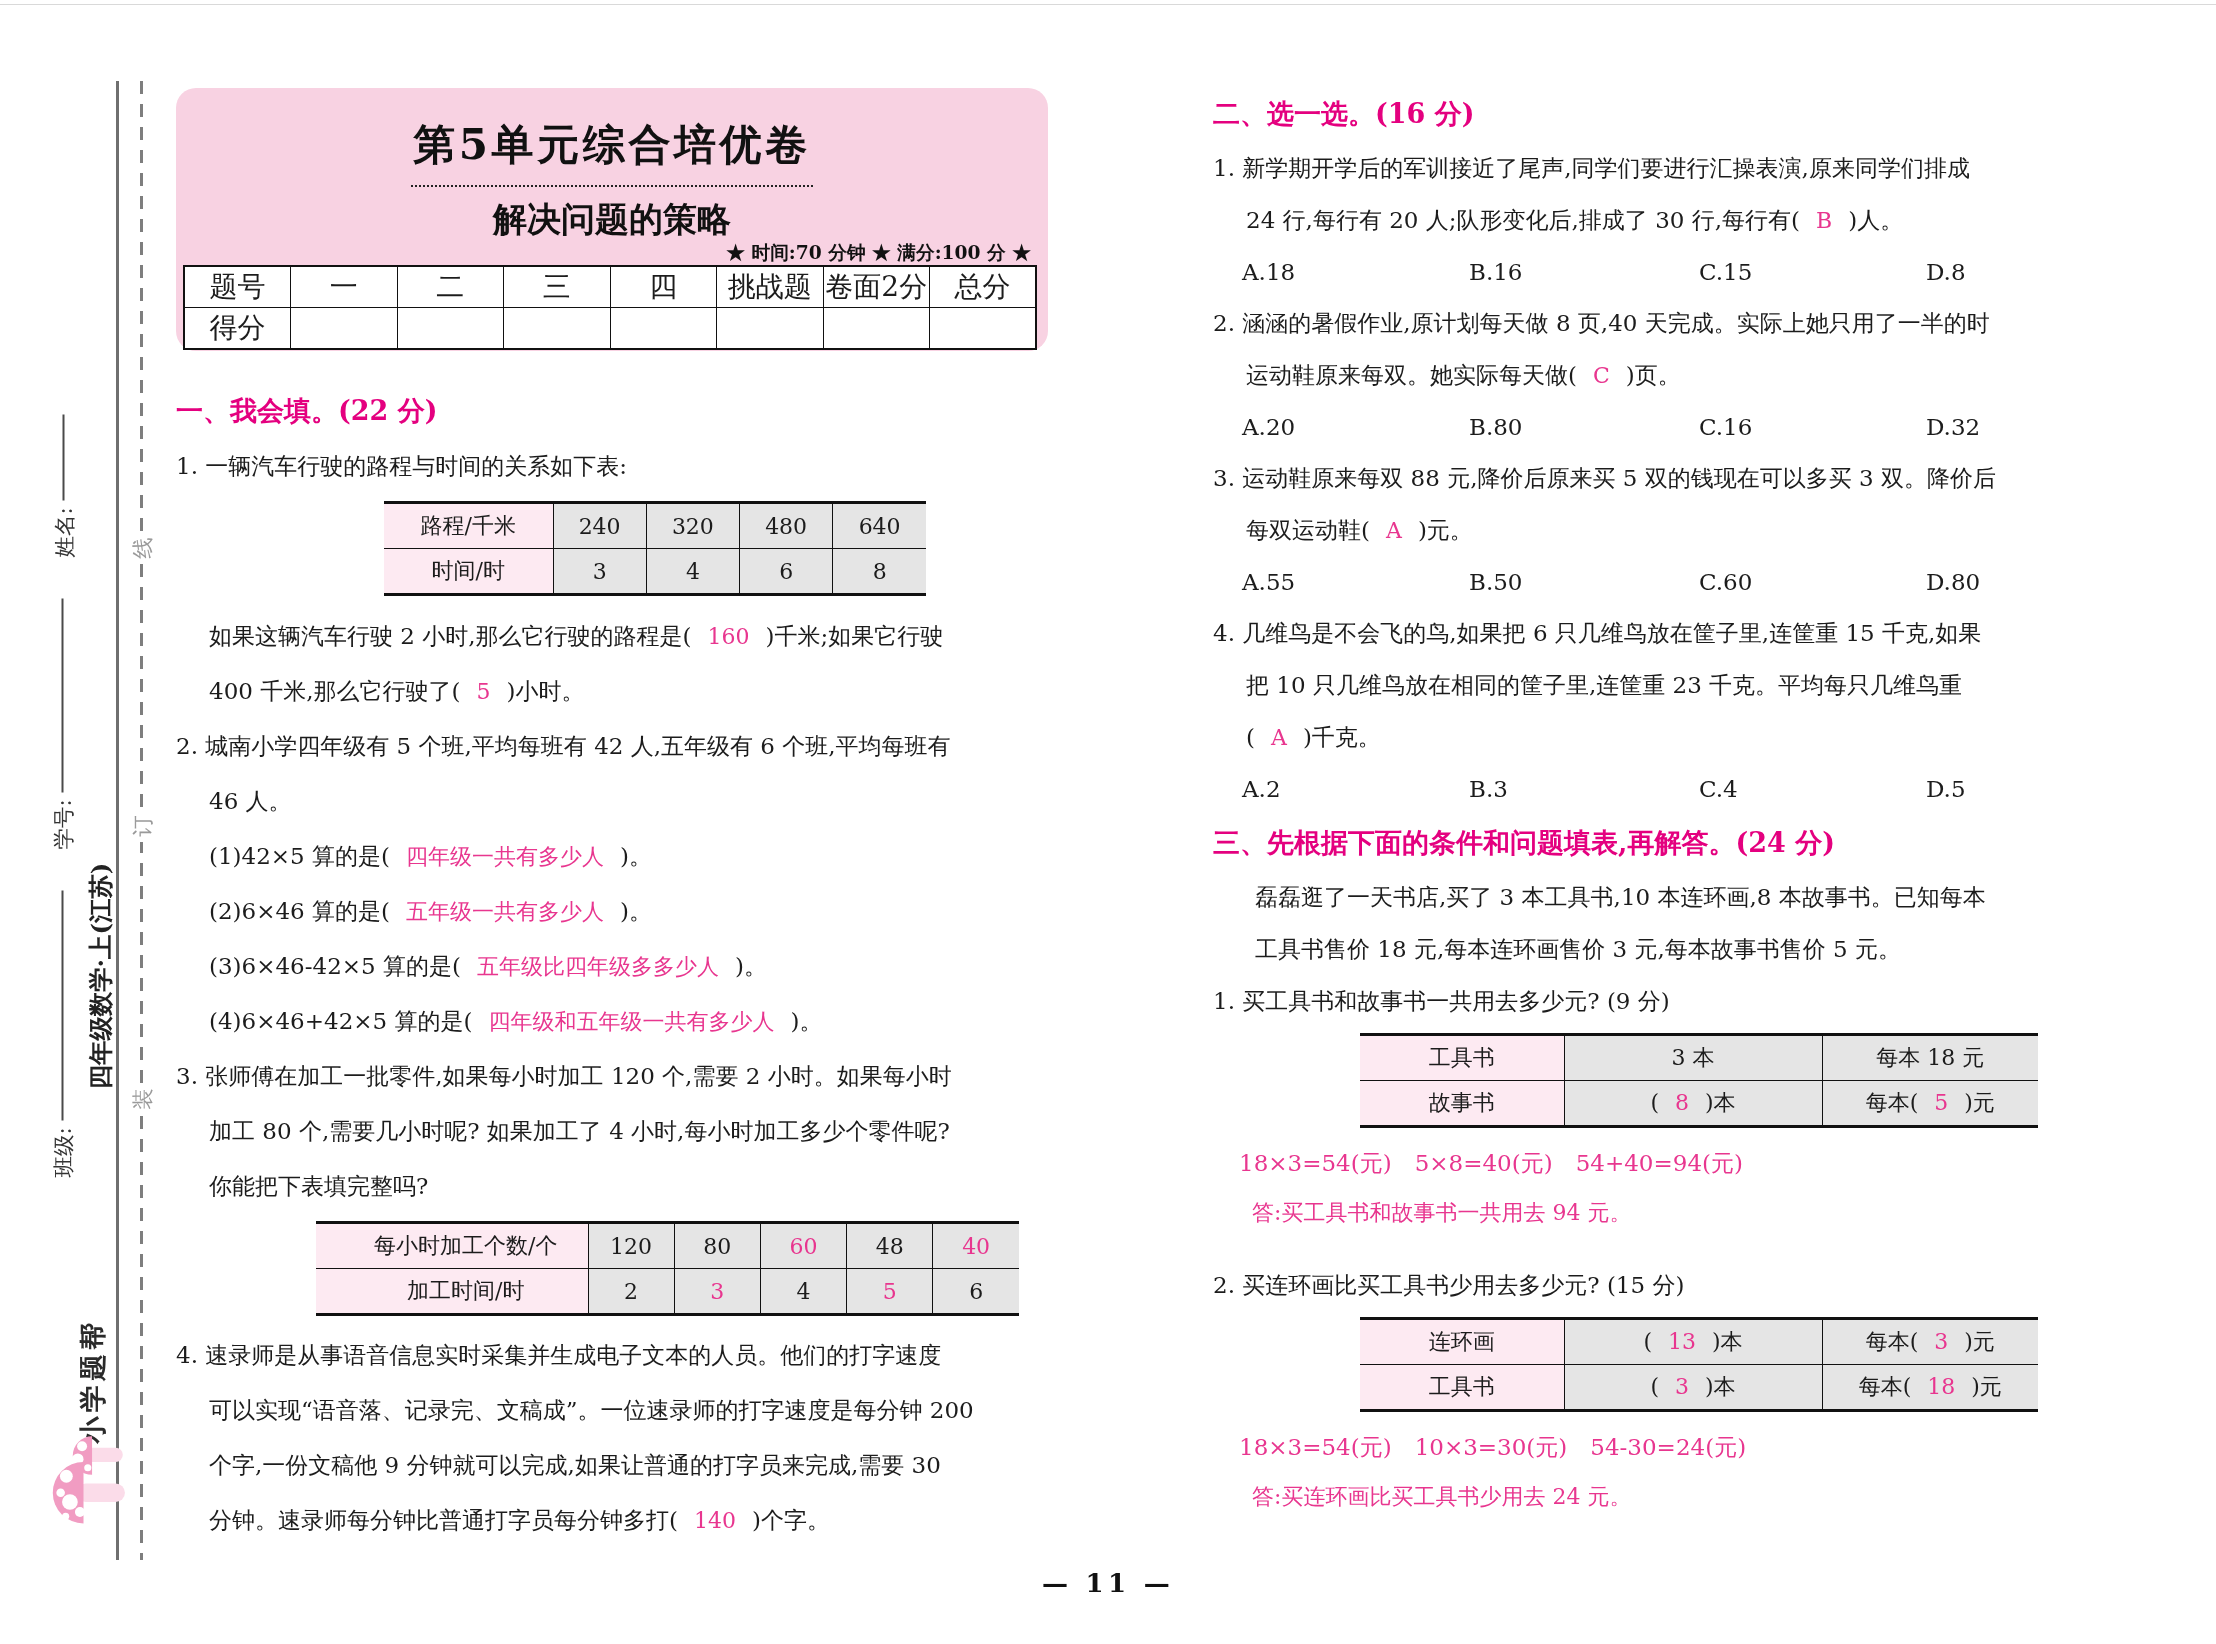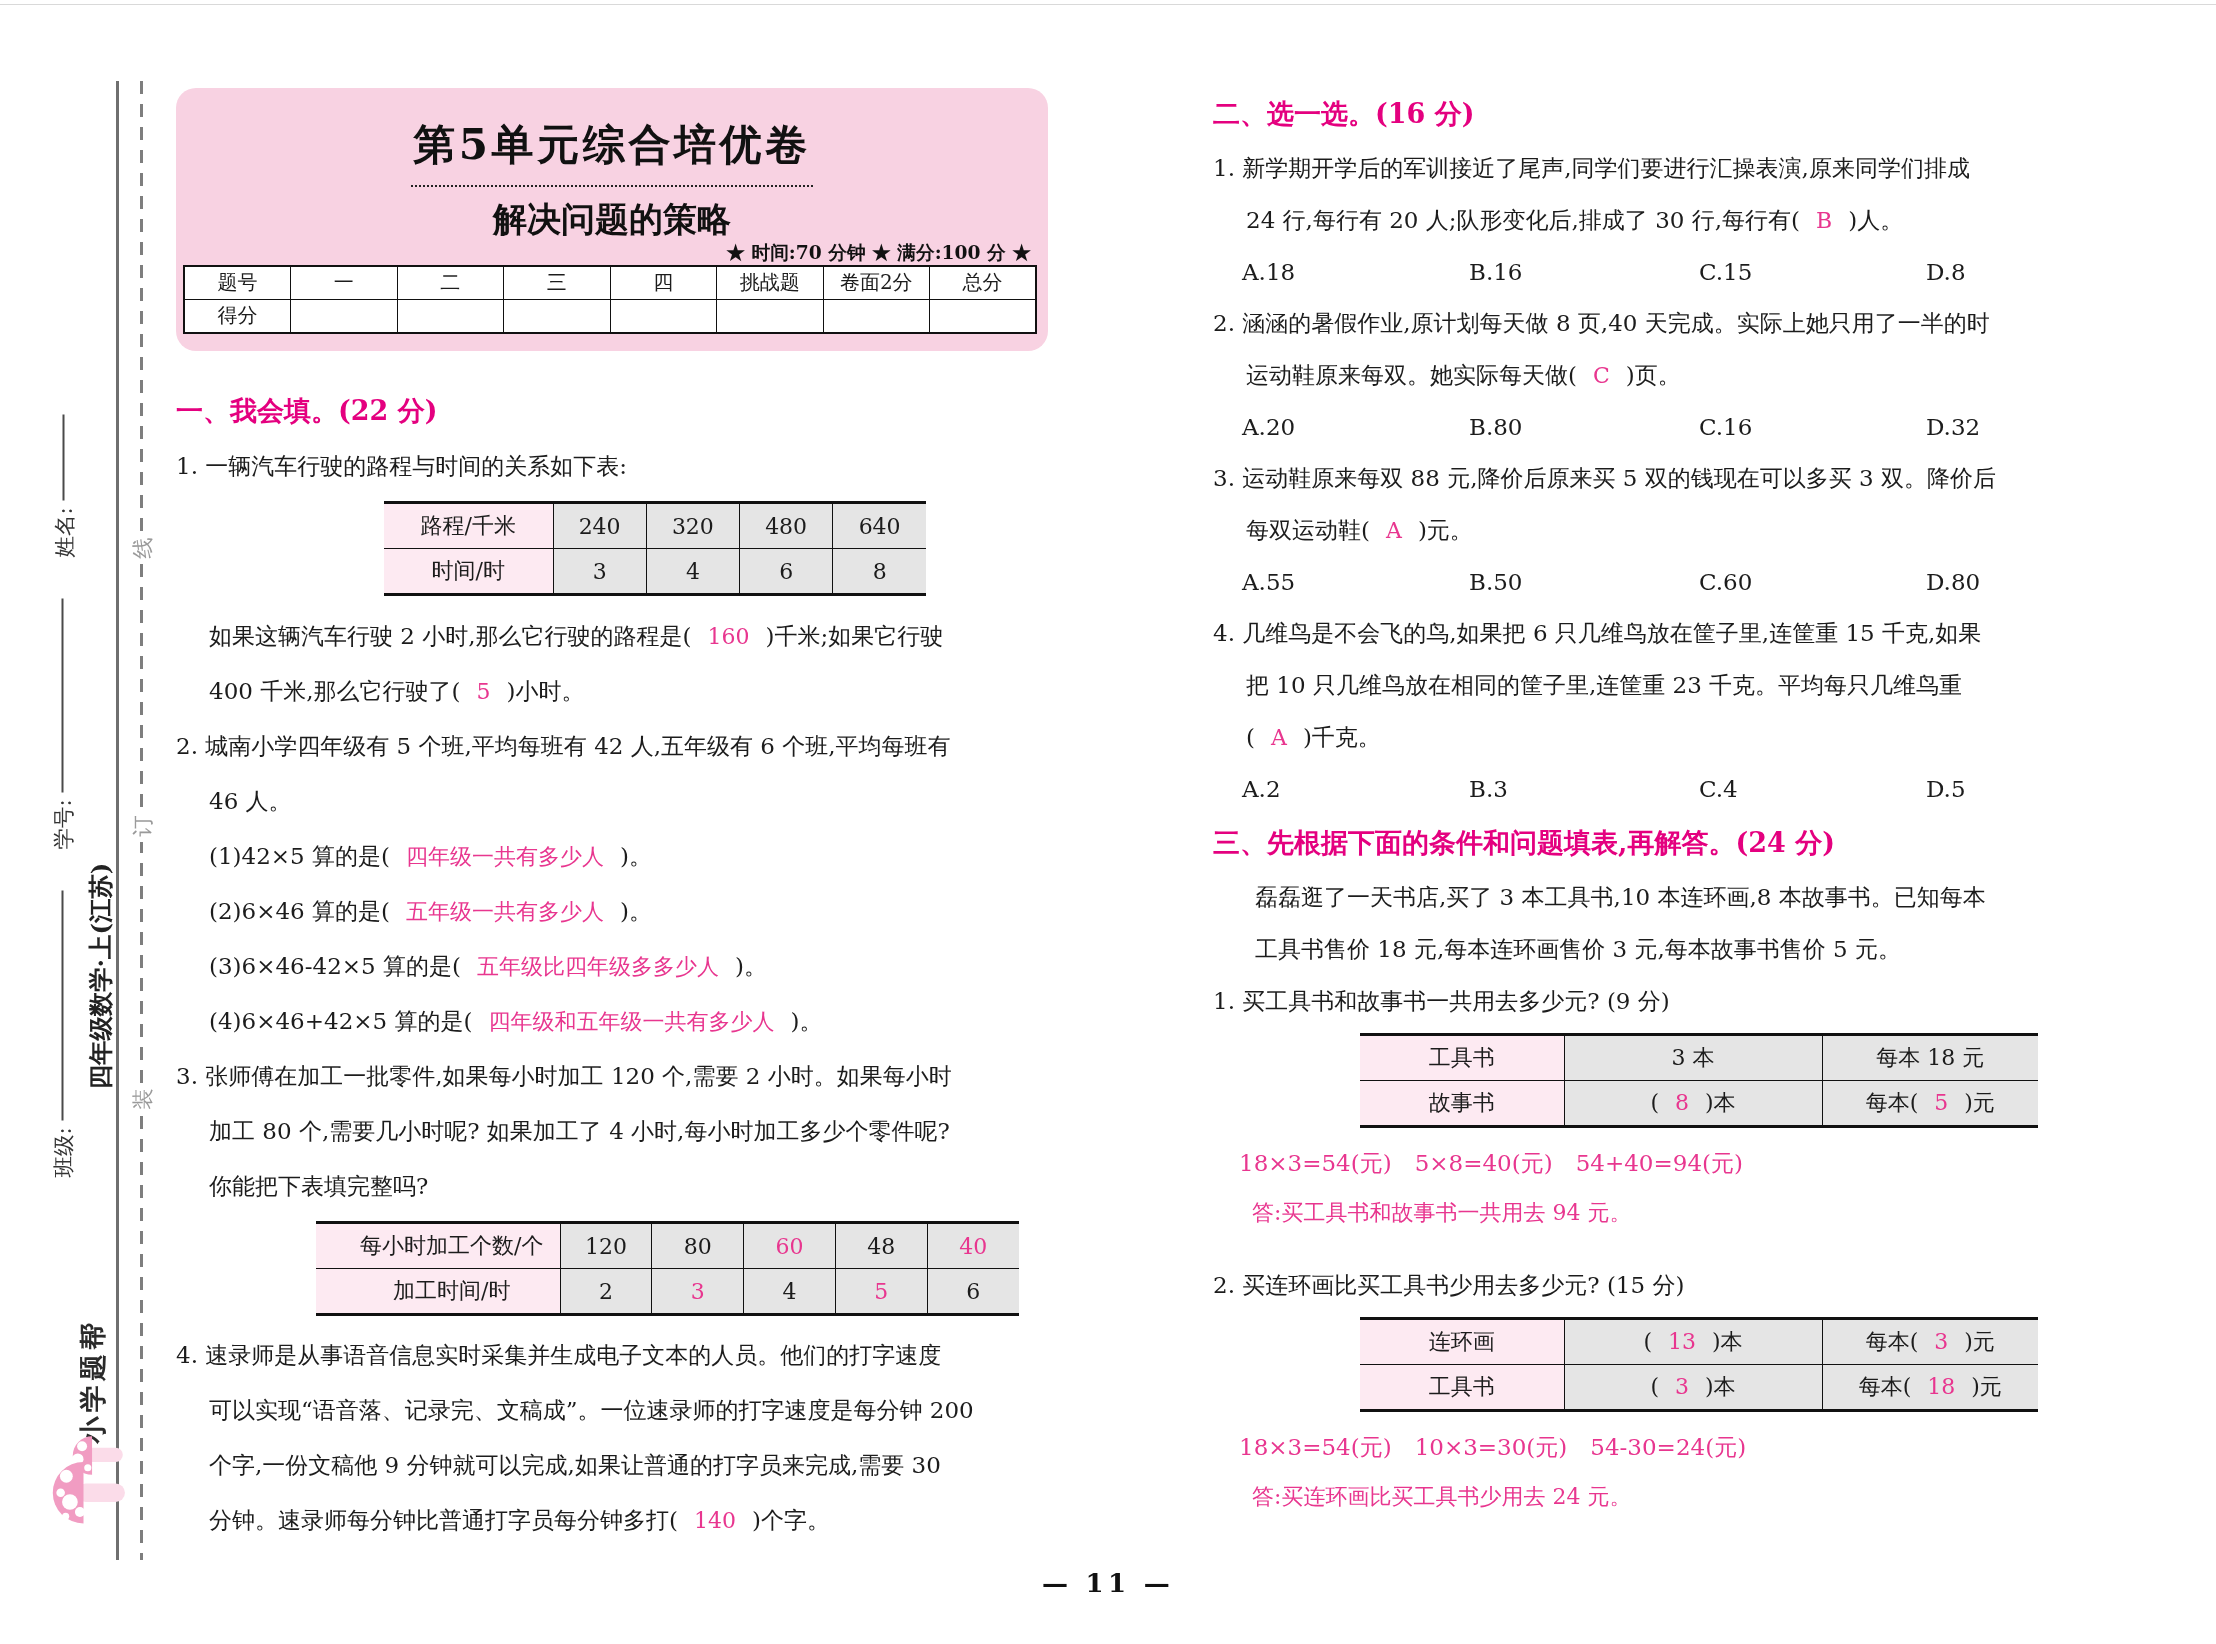--- a/index.html
+++ b/index.html
@@ -39,21 +39,21 @@
   
   #header-card{position:absolute;left:176px;top:88px;width:872px;height:263px;
     background:var(--card);border-radius:20px;}
   #exam-title{text-align:center;margin-top:29px;font-size:42px;font-weight:bold;letter-spacing:3.6px;color:#111;}
   #title-divider{width:402px;margin:11.5px auto 0;border-bottom:2.9px dotted #222;height:0;}
   #exam-subtitle{text-align:center;margin-top:10px;font-size:34px;font-weight:bold;color:#111;}
   #exam-meta{position:absolute;right:17px;top:152px;font-size:18.7px;font-weight:bold;color:#111;}
 
   #score-table{position:absolute;left:183px;top:265px;width:854px;border-collapse:collapse;
     border:2.9px solid #111;background:#fff;z-index:2;table-layout:fixed;}
-  #score-table td{border:1.4px solid #111;text-align:center;font-size:20px;background:#fff;}
+  #score-table td{border:1.4px solid #111;text-align:center;font-size:28px;background:#fff;}
   #score-table tr:nth-child(1) td{height:33px;}
   #score-table tr:nth-child(2) td{height:34px;}
 
   
   #col-left{position:absolute;left:176px;top:382px;width:874px;}
   #col-right{position:absolute;left:1213px;top:85px;width:926px;}
   .sec-heading{font-size:27px;font-weight:bold;color:var(--accent);line-height:57px;white-space:nowrap;}
   .line{font-size:23px;line-height:55px;white-space:nowrap;}
   #col-right .line{line-height:52px;}
   .cont{padding-left:33px;}
@@ -73,21 +73,21 @@
   table.ftable td:last-child{border-right:none;}
   table.ftable tr:first-child td{border-top:none;}
   table.ftable tr:last-child td{border-bottom:none;}
   table.ftable .pink{color:var(--ans);}
   #t1{width:542px;margin:7.2px 0 13px 208px;}
   #t2{width:703px;margin:7.2px 0 11.5px 140px;}
   #t3,#t4{width:678px;margin:5.7px 0 10px 147px;}
   #t3 td:nth-child(1),#t4 td:nth-child(1){width:204px;}
   #t3 td:nth-child(2),#t4 td:nth-child(2){width:258px;}
   #t1 td:first-child{width:169px;}
-  #t2 td:first-child{width:244px;padding-left:31px;}
+  #t2 td:first-child{width:272px;padding-left:31px;}
   .q2gap{margin-top:21.5px;}
 
   #page-number{position:absolute;left:50%;top:1568px;transform:translateX(-50%);
     font-size:26px;font-weight:bold;letter-spacing:4.3px;color:#111;}
 </style>
 </head>
 <body>
 
 <div id="top-border"></div>
 

